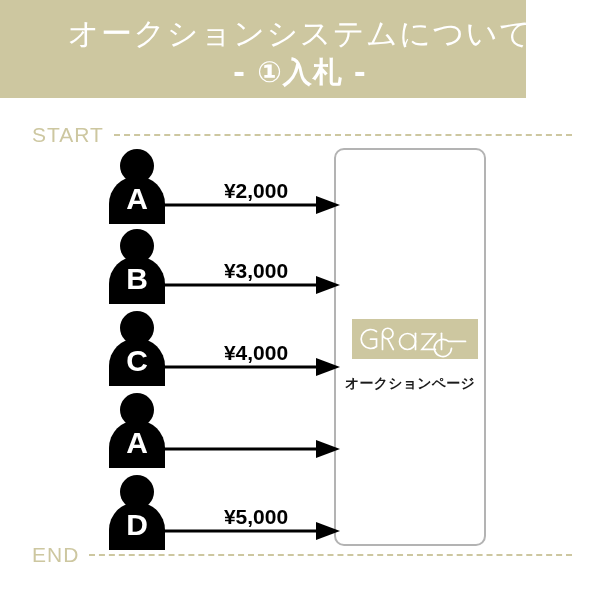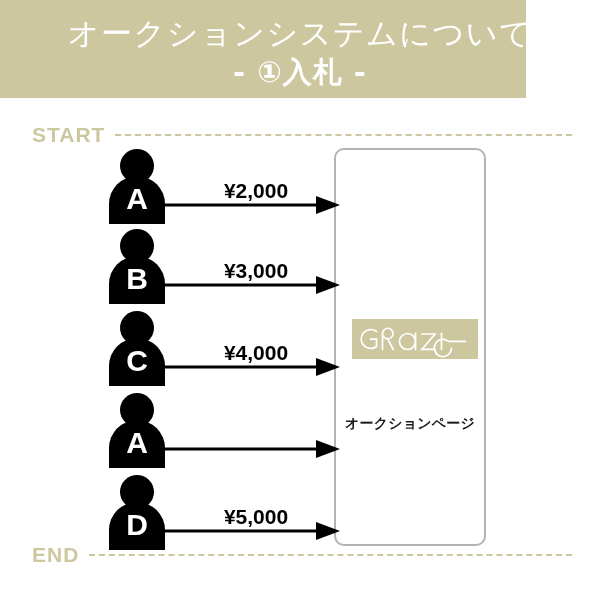--- a/index.html
+++ b/index.html
@@ -59,21 +59,21 @@
 
   
   .marker {
     position: absolute;
     height: 26px;
     display: flex;
     align-items: center;
   }
   .marker-label {
     color: #cdc7a0;
-    font-weight: 700;
+    font-weight: 400;
     font-size: 21px;
     letter-spacing: 1px;
     line-height: 26px;
     white-space: nowrap;
     font-family: "Liberation Sans", sans-serif;
   }
   .marker-dash {
     flex: 1 1 auto;
     height: 0;
     margin-left: 10px;
@@ -108,21 +108,20 @@
     left: 334px;
     top: 374px;
     width: 152px;
     text-align: center;
     color: #1a1a1a;
     font-size: 14px;
     line-height: 19px;
     font-weight: 700;
     letter-spacing: 0.2px;
     font-family: "DejaVu Sans", "Liberation Sans", sans-serif;
-    margin-top: 40px;
   }
 
   
   .bid-row { position: absolute; left: 0; width: 600px; height: 80px; }
   .person {
     position: absolute;
     left: 100px;
     top: 0;
     width: 74px;
     height: 76px;

